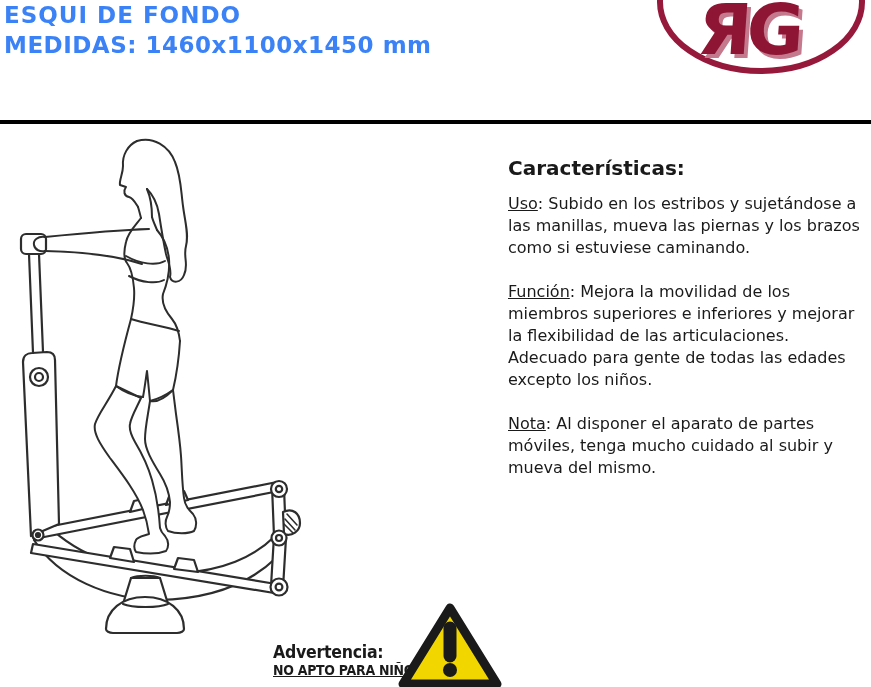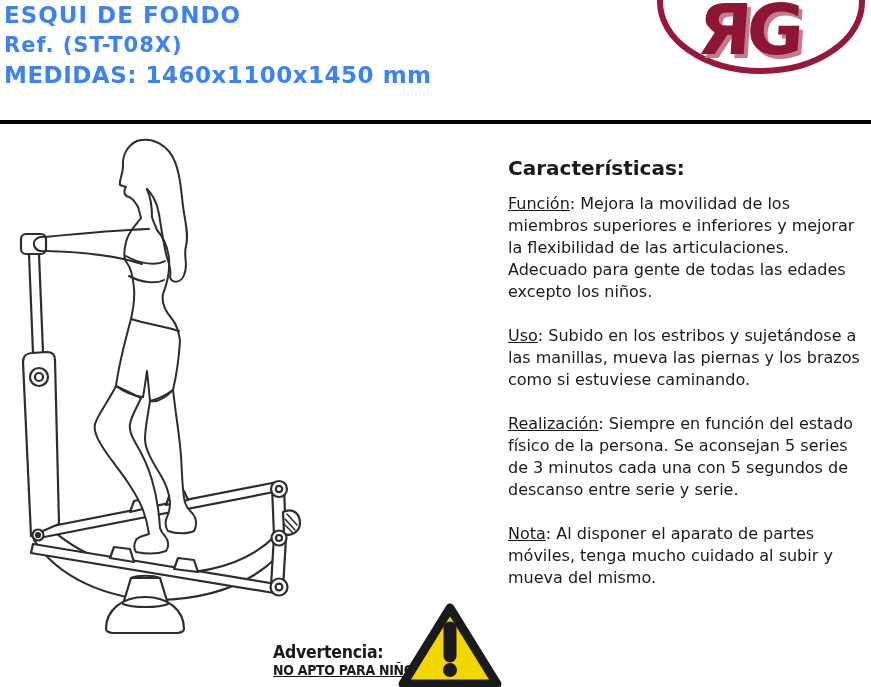--- a/index.html
+++ b/index.html
@@ -30,21 +30,20 @@
   #warnTri{position:absolute;left:397px;top:601px;width:106px;height:86px;}
   svg{display:block;}
 </style>
 </head>
 <body>
 
 <div id="page">
 
   <div id="header">
     <div class="t1">ESQUI DE FONDO</div>
-    <div class="t2">Ref. (ST-T08X)</div>
     <div class="t3">MEDIDAS: 1460x1100x1450 mm</div>
   </div>
 
   <svg id="logo" viewBox="0 0 212 80" aria-hidden="true">
     <ellipse cx="106" cy="2" rx="101" ry="69" fill="none" stroke="#96183A" stroke-width="6"></ellipse>
     <g font-family="'DejaVu Sans',sans-serif" font-weight="bold" font-size="70" letter-spacing="-5">
       <text x="49" y="58" fill="#C4798D" transform="skewX(-4)">ЯG</text>
       <text x="45" y="54" fill="#8E1534" transform="skewX(-4)">ЯG</text>
     </g>
   </svg>
@@ -112,23 +111,22 @@
 
       <path d="M141,218 C140,214 139,210 138,207 M157,230 C155,225 153,221 152,217"></path>
       <path d="M137,141 C128,145 122,155 123,166 C123,174 119,180 120,185 L126,187 C123,191 124,196 129,197 C133,198 135,202 138,207"></path>
       <path d="M137,141 C153,136 169,146 175,162 C181,176 181,192 183,206 C185,222 189,234 186,246 C183,257 189,265 184,275 C181,283 172,284 170,277 C172,269 168,262 166,254 C163,240 161,227 159,214 C157,202 152,194 147,189"></path>
       <path d="M147,189 C150,196 152,206 152,217"></path>
     </g>
   </svg>
 
   <div id="chars">
     <h2>Características:</h2>
+    <p><span class="lead">Uso</span><span>: Subido en los estribos y sujetándose a las manillas, mueva las piernas y los brazos como si estuviese caminando.</span></p>
     <p><span class="lead">Función</span><span>: Mejora la movilidad de los miembros superiores e inferiores y mejorar la flexibilidad de las articulaciones. Adecuado para gente de todas las edades excepto los niños.</span></p>
-    <p><span class="lead">Uso</span><span>: Subido en los estribos y sujetándose a las manillas, mueva las piernas y los brazos como si estuviese caminando.</span></p>
-    <p><span class="lead">Realización</span><span>: Siempre en función del estado físico de la persona. Se aconsejan 5 series de 3 minutos cada una con 5 segundos de descanso entre serie y serie.</span></p>
     <p><span class="lead">Nota</span><span>: Al disponer el aparato de partes móviles, tenga mucho cuidado al subir y mueva del mismo.</span></p>
   </div>
 
   <div id="warnText">
     <div class="w1">Advertencia:</div>
     <div class="w2">NO APTO PARA NIÑOS</div>
   </div>
   <svg id="warnTri" viewBox="0 0 106 86" aria-hidden="true">
     <path d="M53,7 L100,83 L6,83 Z" fill="#F2D600" stroke="#1A1A1A" stroke-width="9" stroke-linejoin="round"></path>
     <path d="M53,27 L53,55" stroke="#1A1A1A" stroke-width="13" stroke-linecap="round"></path>

